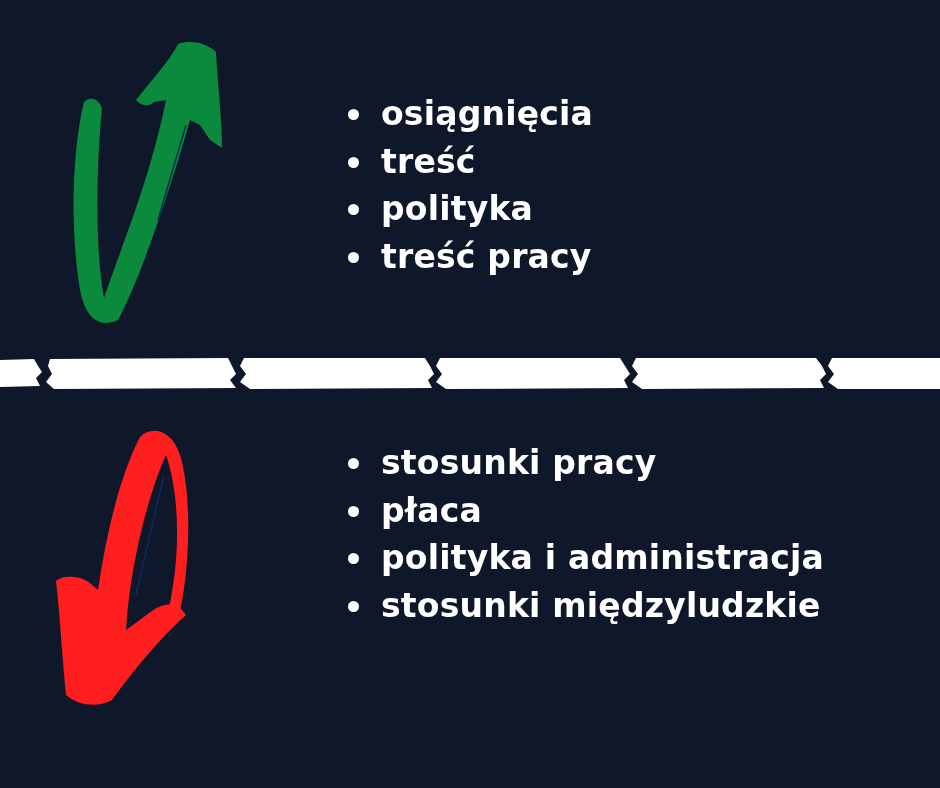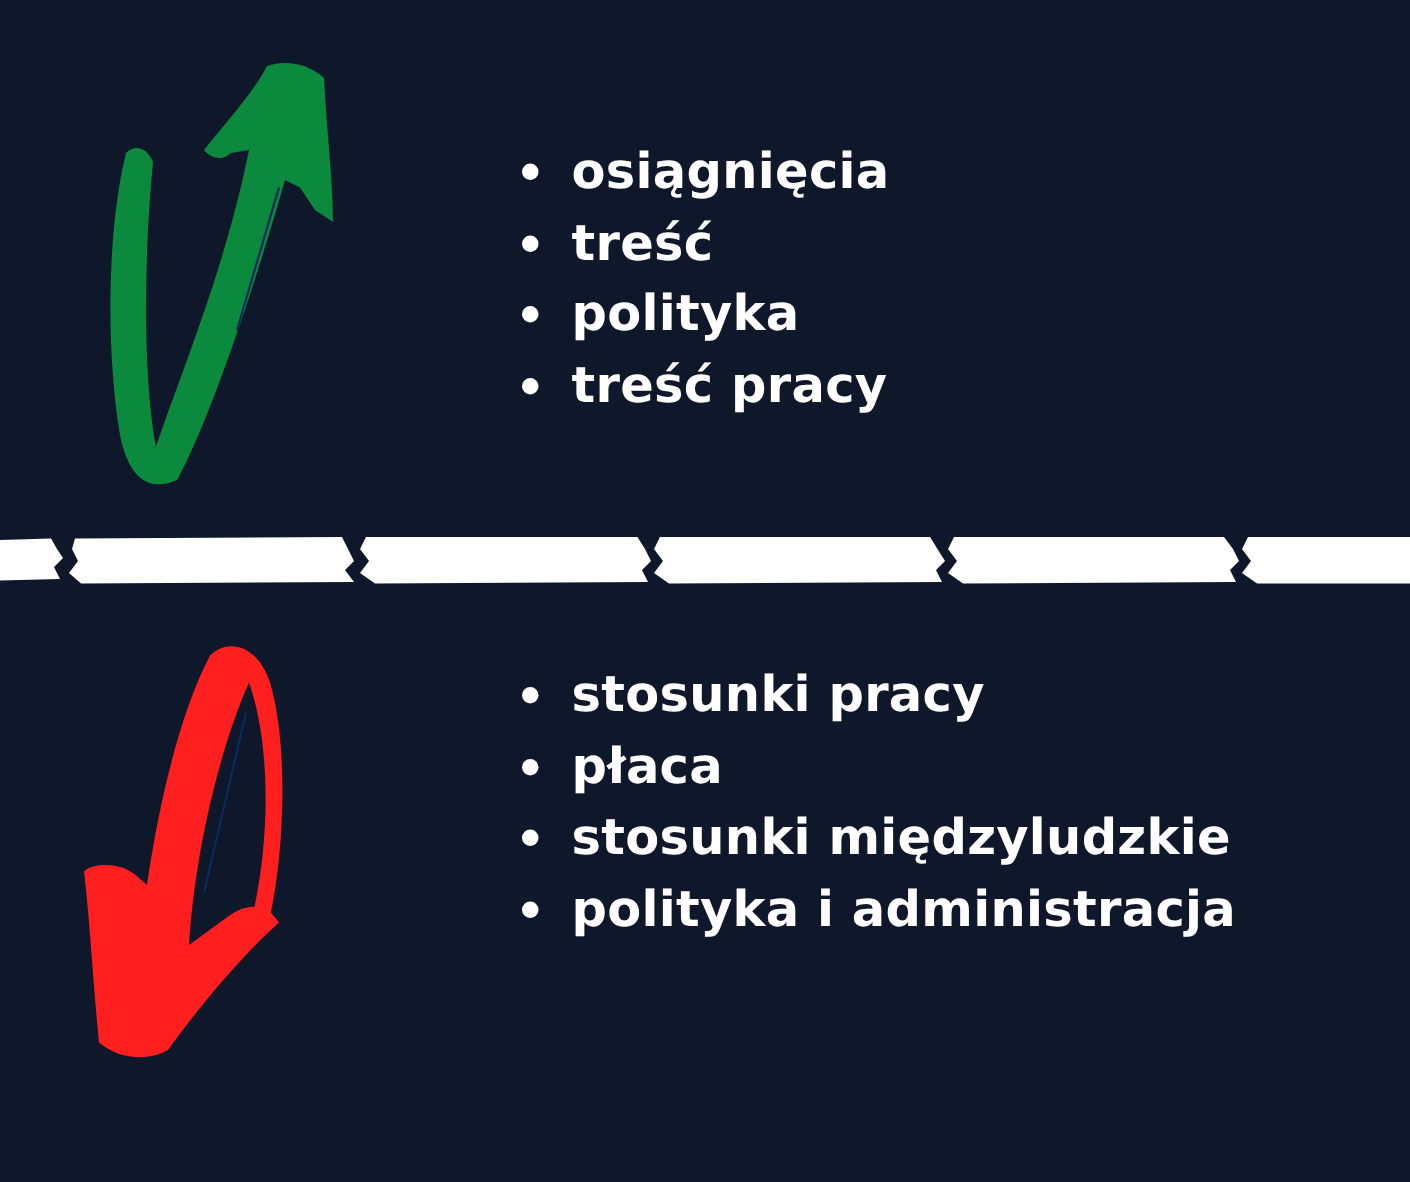--- a/index.html
+++ b/index.html
@@ -66,17 +66,17 @@
   <ul class="list list-top">
     <li><span class="bullet"></span><span>osiągnięcia</span></li>
     <li><span class="bullet"></span><span>treść</span></li>
     <li><span class="bullet"></span><span>polityka</span></li>
     <li><span class="bullet"></span><span>treść pracy</span></li>
   </ul>
 
   <ul class="list list-bottom">
     <li><span class="bullet"></span><span>stosunki pracy</span></li>
     <li><span class="bullet"></span><span>płaca</span></li>
+    <li><span class="bullet"></span><span>polityka i administracja</span></li>
     <li><span class="bullet"></span><span>stosunki międzyludzkie</span></li>
-    <li><span class="bullet"></span><span>polityka i administracja</span></li>
   </ul>
 
 </div>
 
 </body></html>

